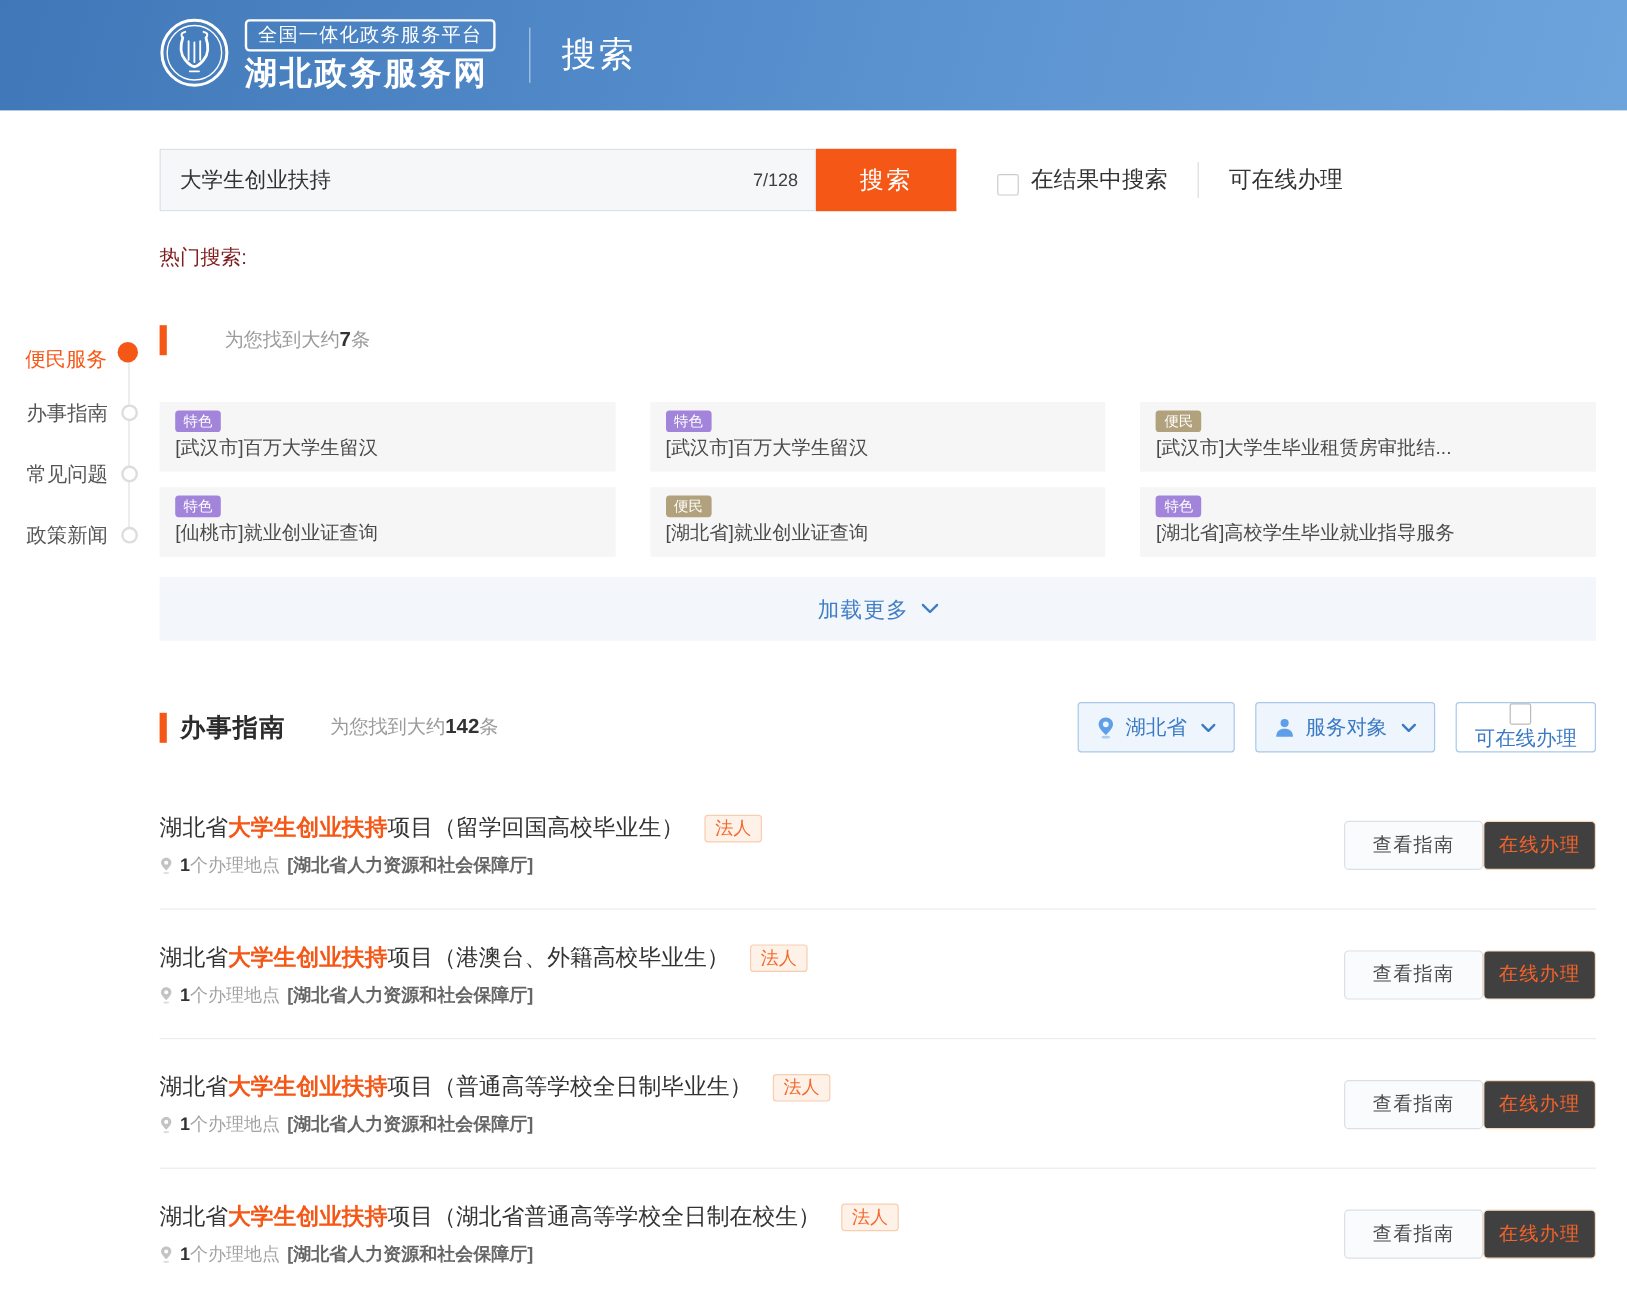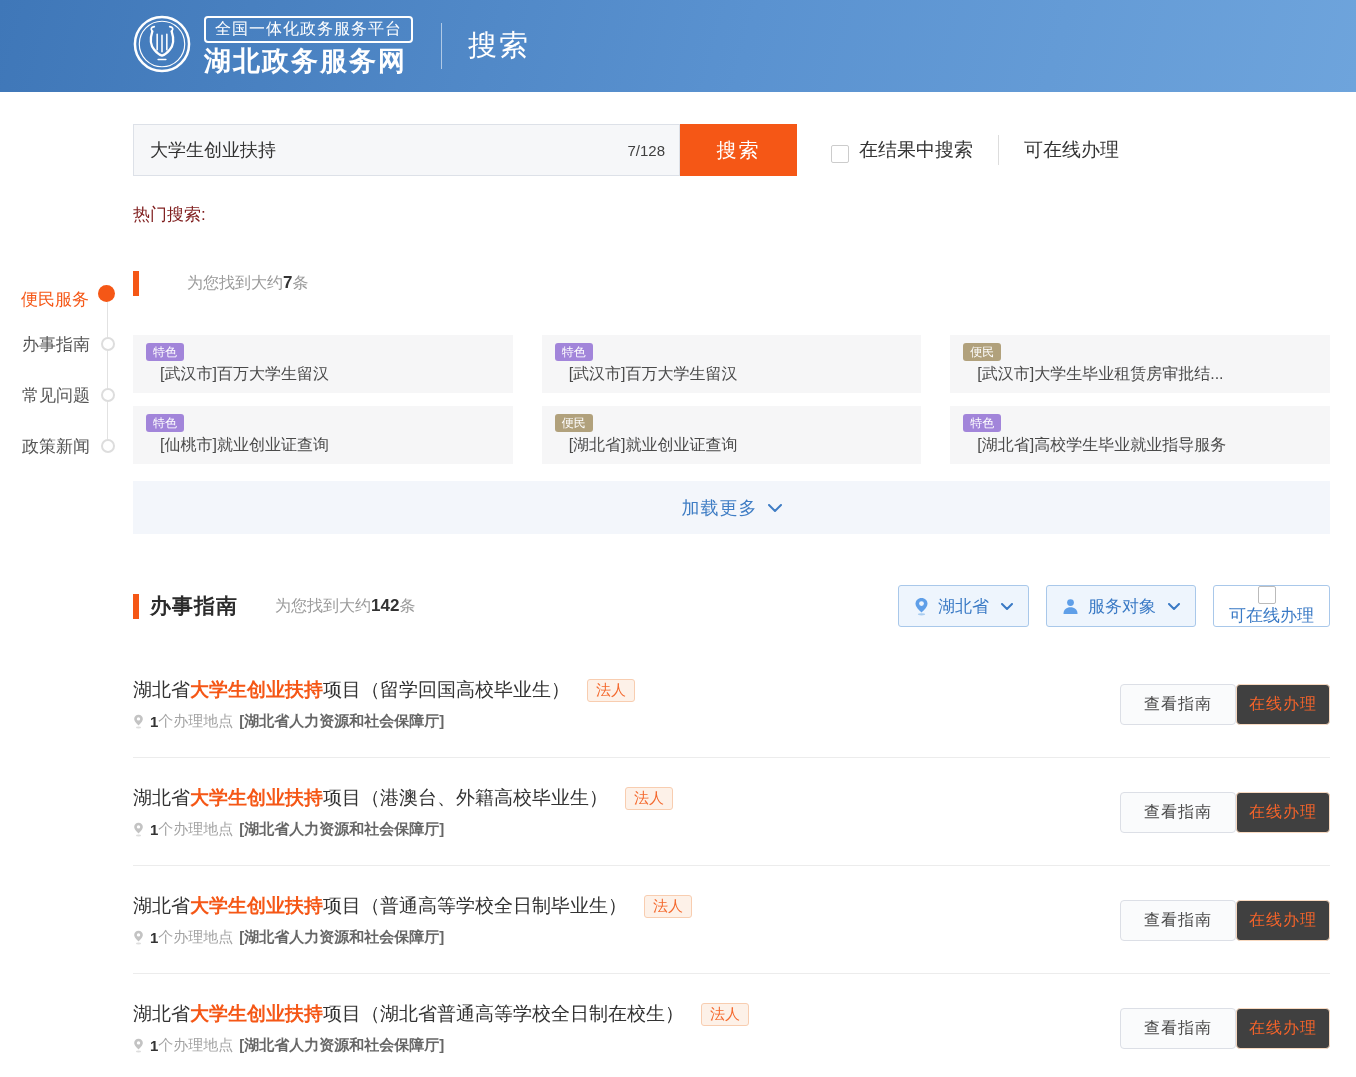--- a/index.html
+++ b/index.html
@@ -63,21 +63,21 @@
   .section-title{font-size:21px;font-weight:bold;color:#2b2b2b;letter-spacing:1px;}
   .section-count{margin-left:37px;font-size:16px;color:#9b9b9b;}
   .section-count b{color:#333;font-size:17px;}
 
   .services{margin-top:45px;}
   .cards{margin-top:39px;display:grid;grid-template-columns:repeat(3,1fr);column-gap:29px;row-gap:13px;}
   .card{background:#f6f6f7;height:58px;padding:7px 13px;cursor:pointer;overflow:hidden;}
   .tag{display:inline-block;font-size:12px;color:#fff;padding:2px 7px;border-radius:3px;line-height:1.2;}
   .tag-tese{background:var(--tag-purple);}
   .tag-bianmin{background:var(--tag-tan);}
-  .card-title{margin-top:3px;font-size:16px;color:#4a4a4a;white-space:nowrap;overflow:hidden;margin-left:14px;}
+  .card-title{margin-top:3px;font-size:16px;color:#4a4a4a;white-space:nowrap;overflow:hidden;}
 
   .load-more{margin-top:17px;height:53px;background:#f3f6fb;display:flex;align-items:center;
     justify-content:center;cursor:pointer;}
   .load-more-label{font-size:18px;color:var(--link-blue);letter-spacing:1px;}
   .chev{margin-left:10px;display:inline-block;}
 
   
   .guides{margin-top:50px;}
   .guides-head{display:flex;align-items:center;justify-content:space-between;height:44px;}
   .guides-head-left{display:flex;align-items:center;}

